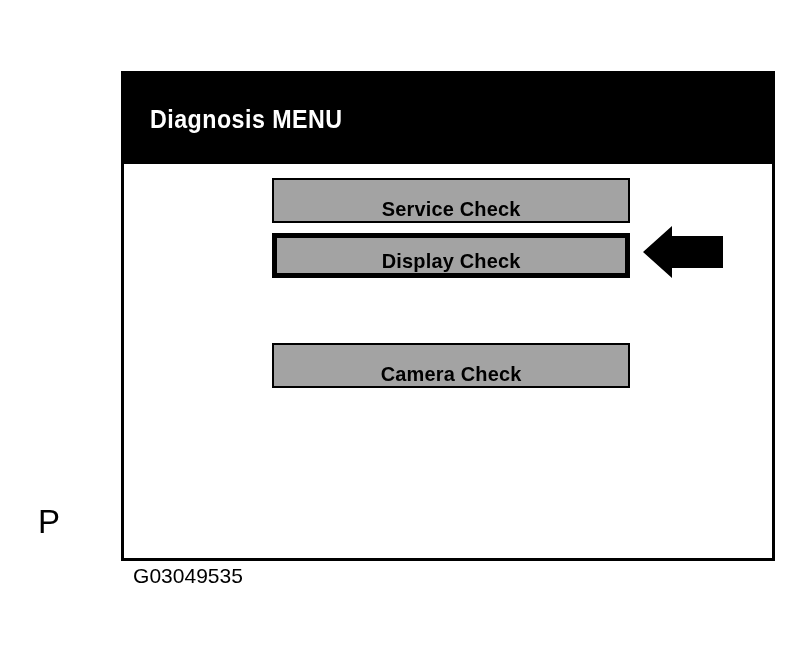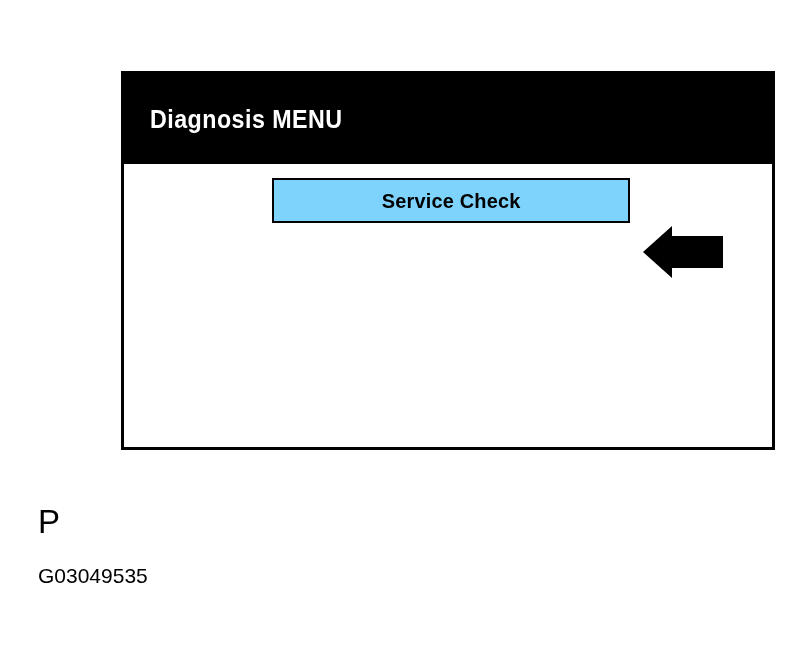--- a/index.html
+++ b/index.html
@@ -14,21 +14,21 @@
     position: relative;
     overflow: hidden;
   }
 
   
   #device-screen {
     position: absolute;
     left: 121px;
     top: 71px;
     width: 654px;
-    height: 379px;
+    height: 490px;
     box-sizing: border-box;
     border: 3px solid #000000;
     background: #ffffff;
   }
 
   #screen-header {
     height: 90px;
     background: #000000;
     display: flex;
     align-items: center;
@@ -53,23 +53,23 @@
     background: #ffffff;
   }
 
   .menu-button {
     position: absolute;
     left: 148px;
     width: 358px;
     height: 45px;
     box-sizing: border-box;
     border: 2px solid #000000;
-    background: #7dd3fc;
+    background: #a3a3a3;
     display: flex;
-    align-items: center;
+    align-items: flex-end;
     justify-content: center;
   }
   .menu-button.selected {
     border-width: 5px;
   }
 
   .menu-button-label {
     font-size: 21px;
     font-weight: bold;
     color: #000000;
@@ -100,39 +100,46 @@
     color: #000000;
     line-height: 38px;
     font-family: "Liberation Sans", sans-serif;
   }
   #caption-code {
     font-size: 21px;
     color: #000000;
     line-height: 26px;
     margin-top: 22px;
     font-family: "Liberation Sans", sans-serif;
+    text-align: center;
   }
 </style>
 </head>
 <body>
 
 <div id="device-screen">
 
   <div id="screen-header">
     <div id="screen-title">Diagnosis MENU</div>
   </div>
 
   <div id="menu-list">
 
     <div class="menu-button" style="top:14px;">
       <span class="menu-button-label">Service Check</span>
     </div>
 
+    <div class="menu-button selected" style="top:69px;">
+      <span class="menu-button-label">Display Check</span>
+    </div>
 
 
+    <div class="menu-button" style="top:179px;">
+      <span class="menu-button-label">Camera Check</span>
+    </div>
 
 
   </div>
 </div>
 
 <svg id="pointer-arrow" viewBox="0 0 80 52">
   <polygon points="0,26 29,0 29,10 80,10 80,42 29,42 29,52" fill="#000000"></polygon>
 </svg>
 
 <div id="caption-block">

